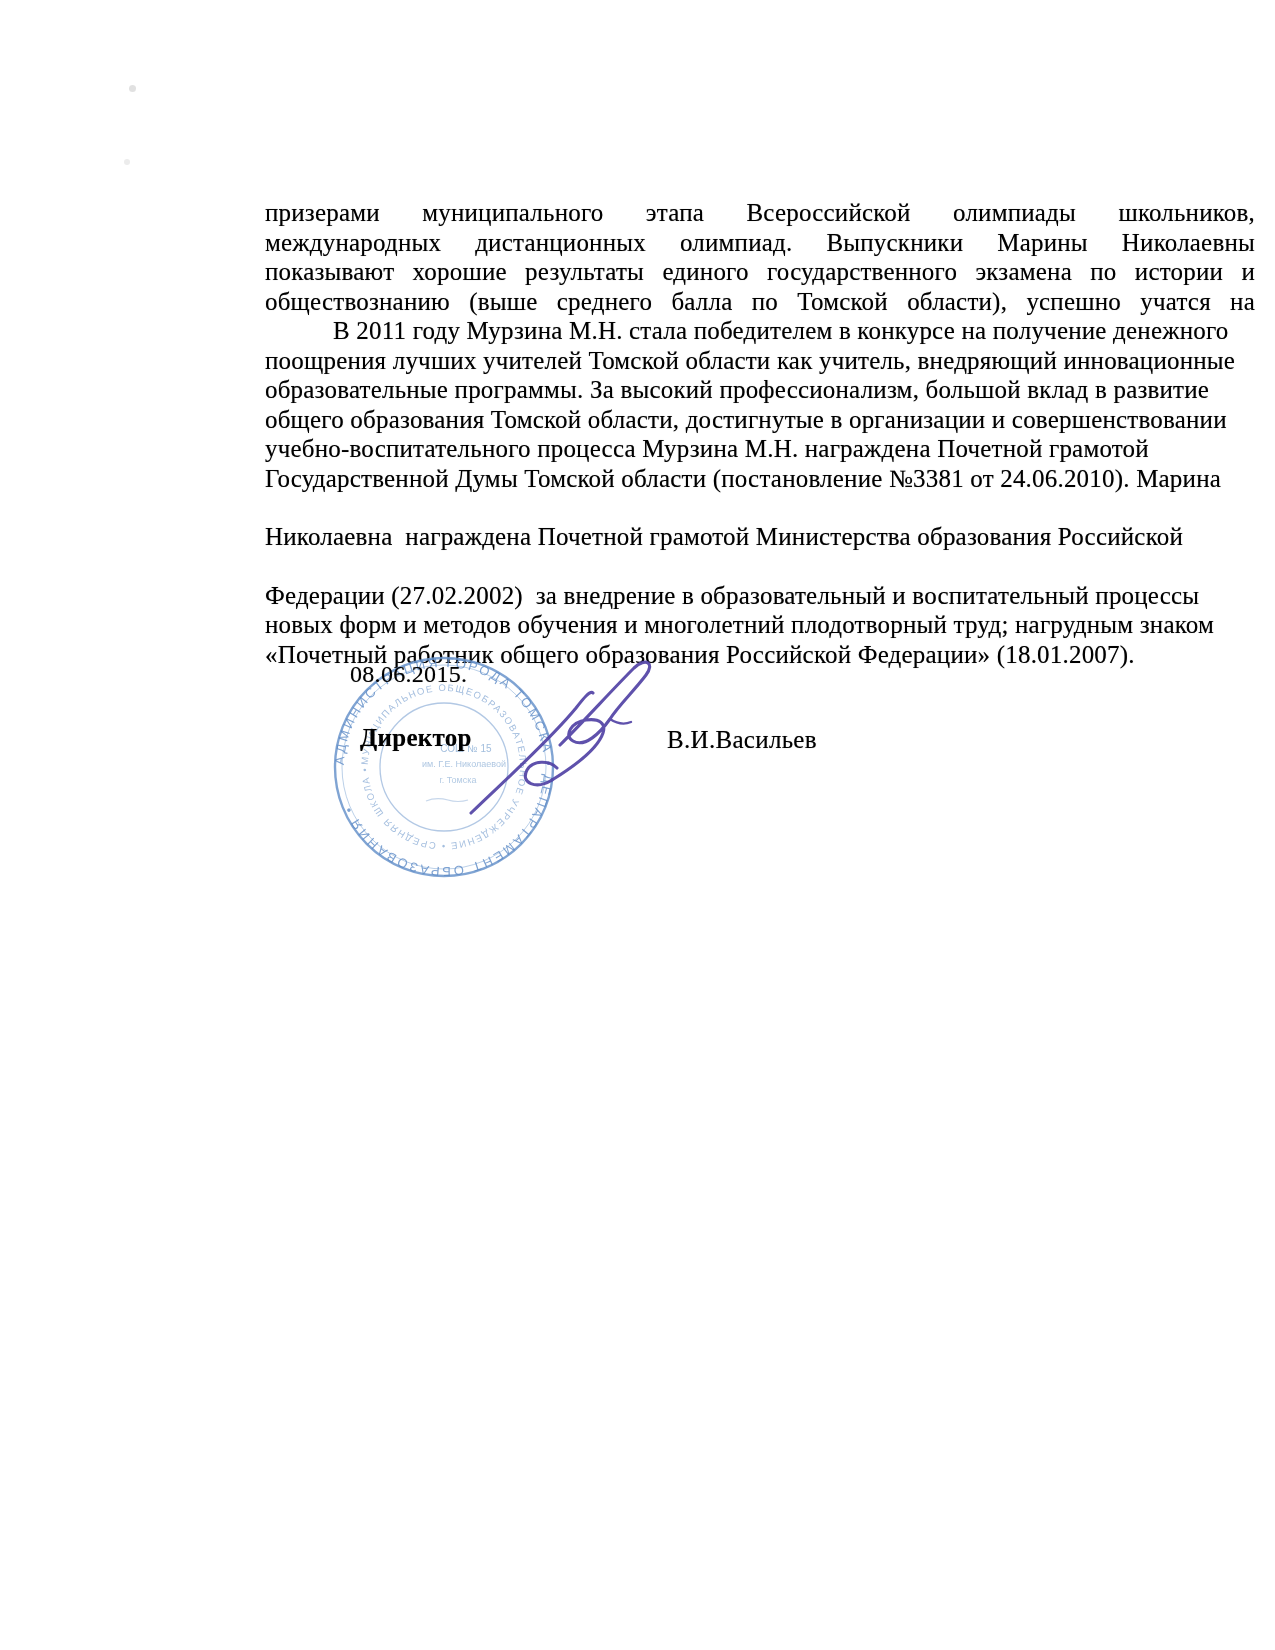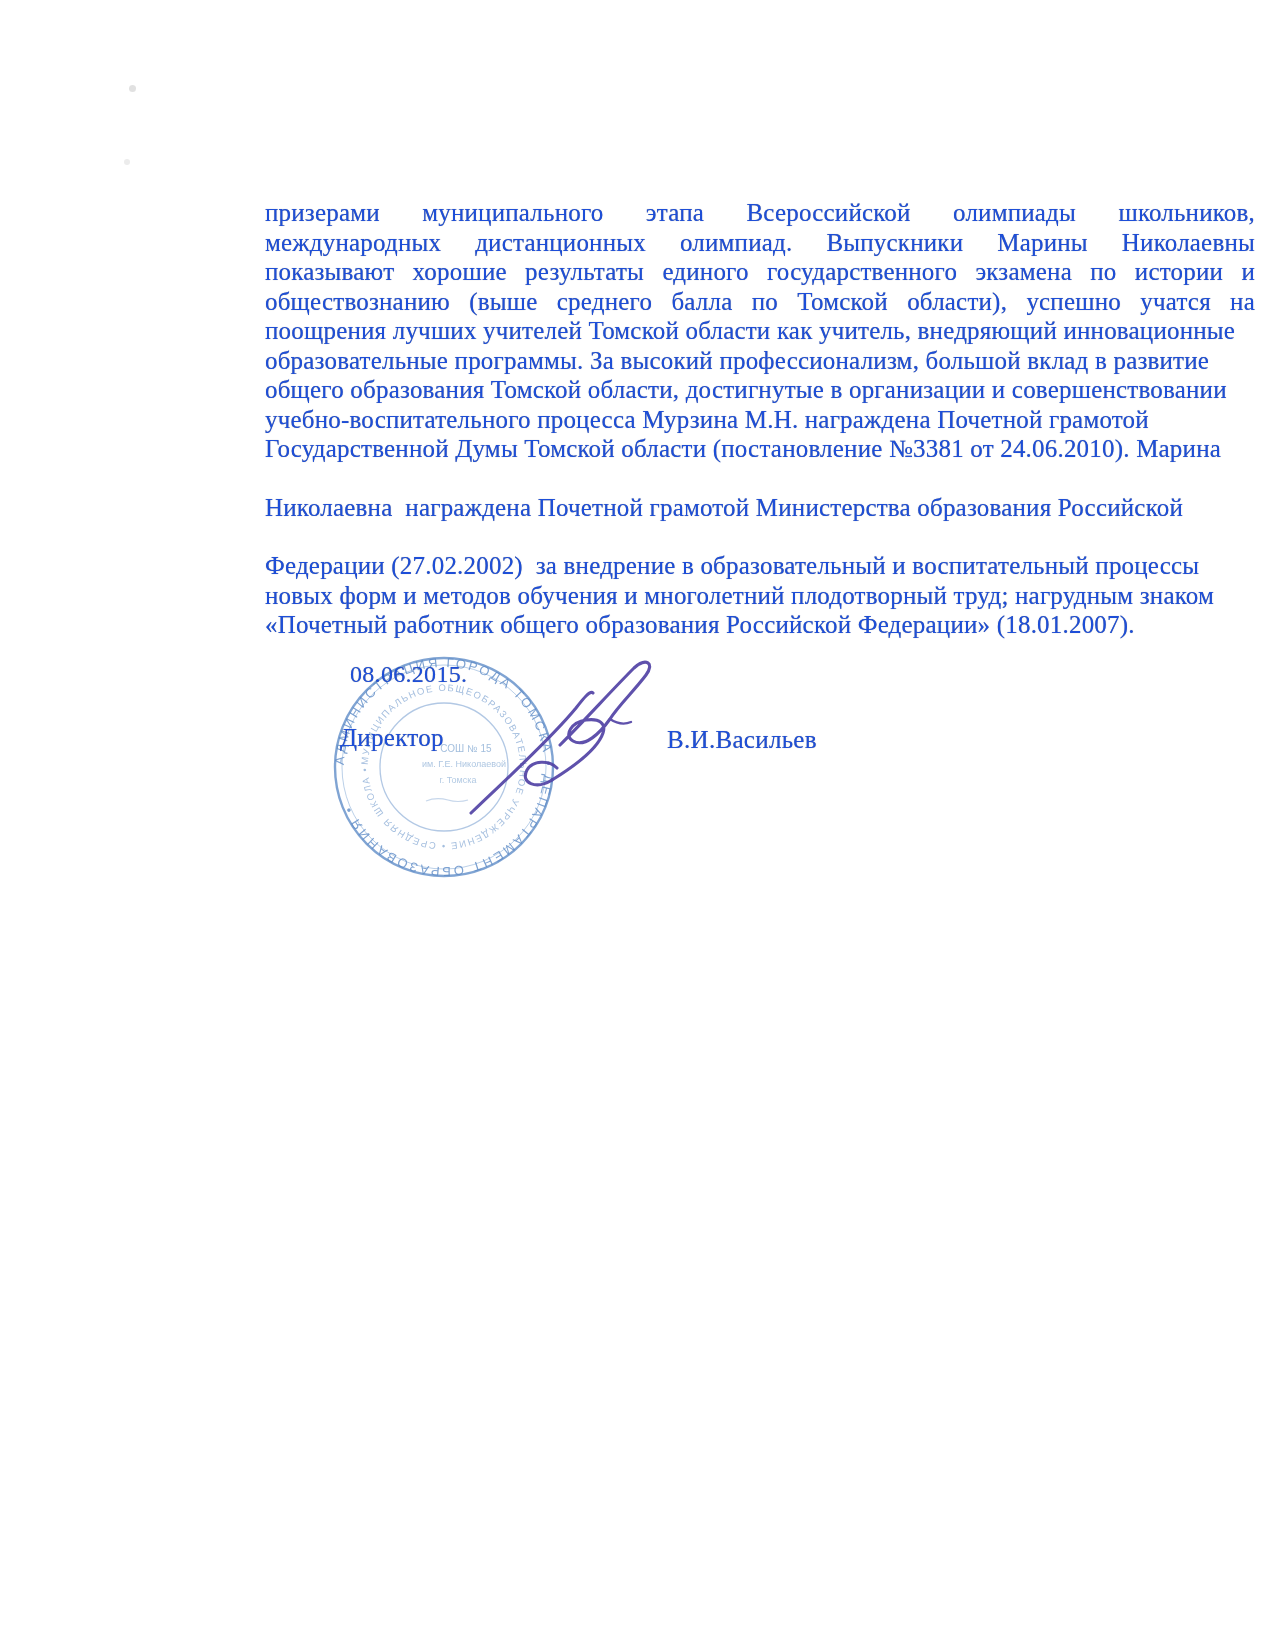--- a/index.html
+++ b/index.html
@@ -3,44 +3,45 @@
 <meta charset="utf-8">
 <style>
   html,body{margin:0;padding:0;}
   body{background:#e8e8e8;}
   .page{
     position:relative;
     width:1275px;height:1650px;
     background:#ffffff;
     overflow:hidden;
     font-family:"Liberation Serif","DejaVu Serif",serif;
-    color:#1d4ed8;
+    color:#000000;
   }
   .textblock{
     position:absolute;
     left:265px;top:198px;width:990px;
     font-size:25px;
     letter-spacing:0.2px;
     text-shadow:0 0 0.7px rgba(34,34,34,0.55);
   }
   .line{line-height:29.5px;min-height:29.5px;}
   .j{text-align:justify;text-align-last:justify;}
   .ind{text-indent:68px;}
   .pre{white-space:pre-wrap;margin-top:29px;}
   .signoff-date{
     position:absolute;left:350px;top:661px;
     font-size:24px;letter-spacing:0.3px;
     text-shadow:0 0 0.7px rgba(34,34,34,0.55);
     z-index:3;
   }
   .signoff-row-title{
-    position:absolute;left:340px;top:724px;
+    position:absolute;left:360px;top:724px;
     font-size:25px;letter-spacing:0.3px;
     text-shadow:0 0 0.7px rgba(34,34,34,0.55);
     z-index:3;
+    font-weight:bold;
   }
   .signoff-row-name{
     position:absolute;left:655px;top:726px;
     font-size:25px;letter-spacing:0.3px;
     text-shadow:0 0 0.7px rgba(34,34,34,0.55);
     z-index:3;
     margin-left:12px;
   }
   .stamp{position:absolute;left:328px;top:651px;z-index:1;}
   .signature{position:absolute;left:450px;top:635px;z-index:4;}
@@ -93,20 +94,21 @@
   </svg>
 
   <div class="textblock">
     <div>
       <div class="line j">призерами муниципального этапа Всероссийской олимпиады школьников,</div>
       <div class="line j">международных дистанционных олимпиад. Выпускники Марины Николаевны</div>
       <div class="line j">показывают хорошие результаты единого государственного экзамена по истории и</div>
       <div class="line j">обществознанию  (выше среднего балла по Томской области), успешно учатся на</div>
     </div>
     <div>
+      <div class="line ind">В 2011 году Мурзина М.Н. стала победителем в конкурсе на получение денежного</div>
       <div class="line">поощрения лучших учителей Томской области как учитель, внедряющий инновационные</div>
       <div class="line">образовательные программы. За высокий профессионализм, большой вклад в развитие</div>
       <div class="line">общего образования Томской области, достигнутые в организации и совершенствовании</div>
       <div class="line">учебно-воспитательного процесса Мурзина М.Н. награждена Почетной грамотой</div>
       <div class="line">Государственной Думы Томской области (постановление №3381 от 24.06.2010). Марина</div>
       <div class="line pre">Николаевна  награждена Почетной грамотой Министерства образования Российской</div>
       <div class="line pre">Федерации (27.02.2002)  за внедрение в образовательный и воспитательный процессы</div>
       <div class="line">новых форм и методов обучения и многолетний плодотворный труд; нагрудным знаком</div>
       <div class="line">«Почетный работник общего образования Российской Федерации» (18.01.2007).</div>
     </div>

